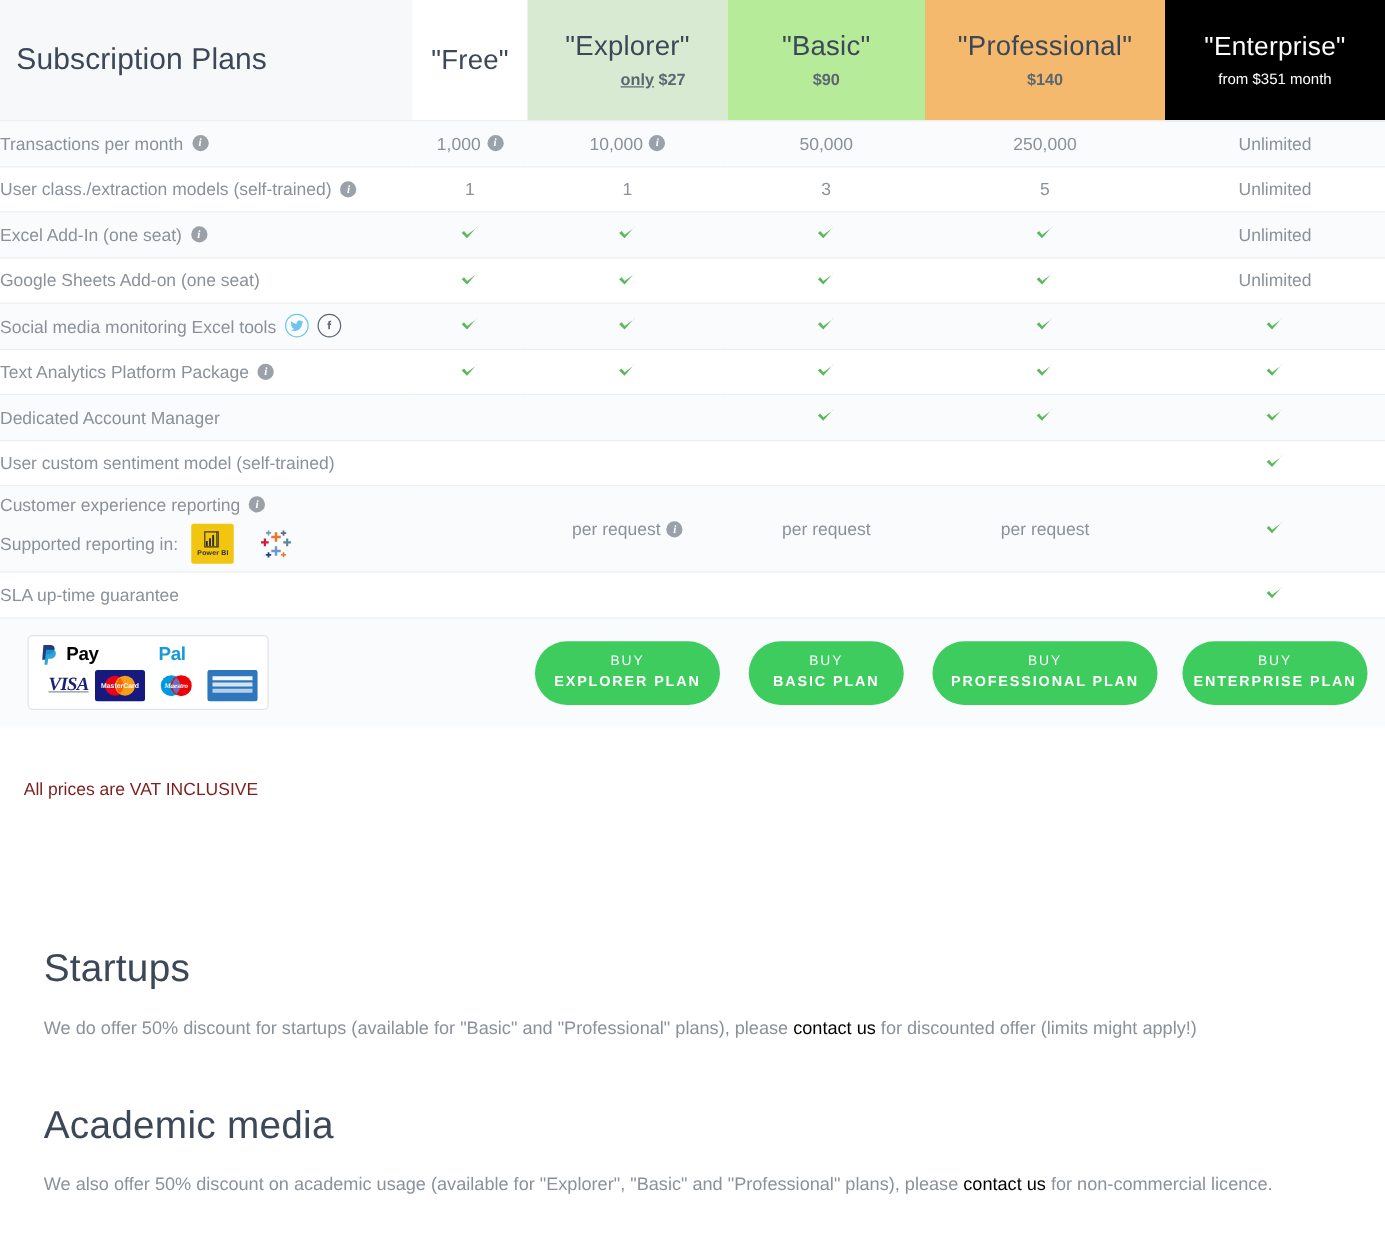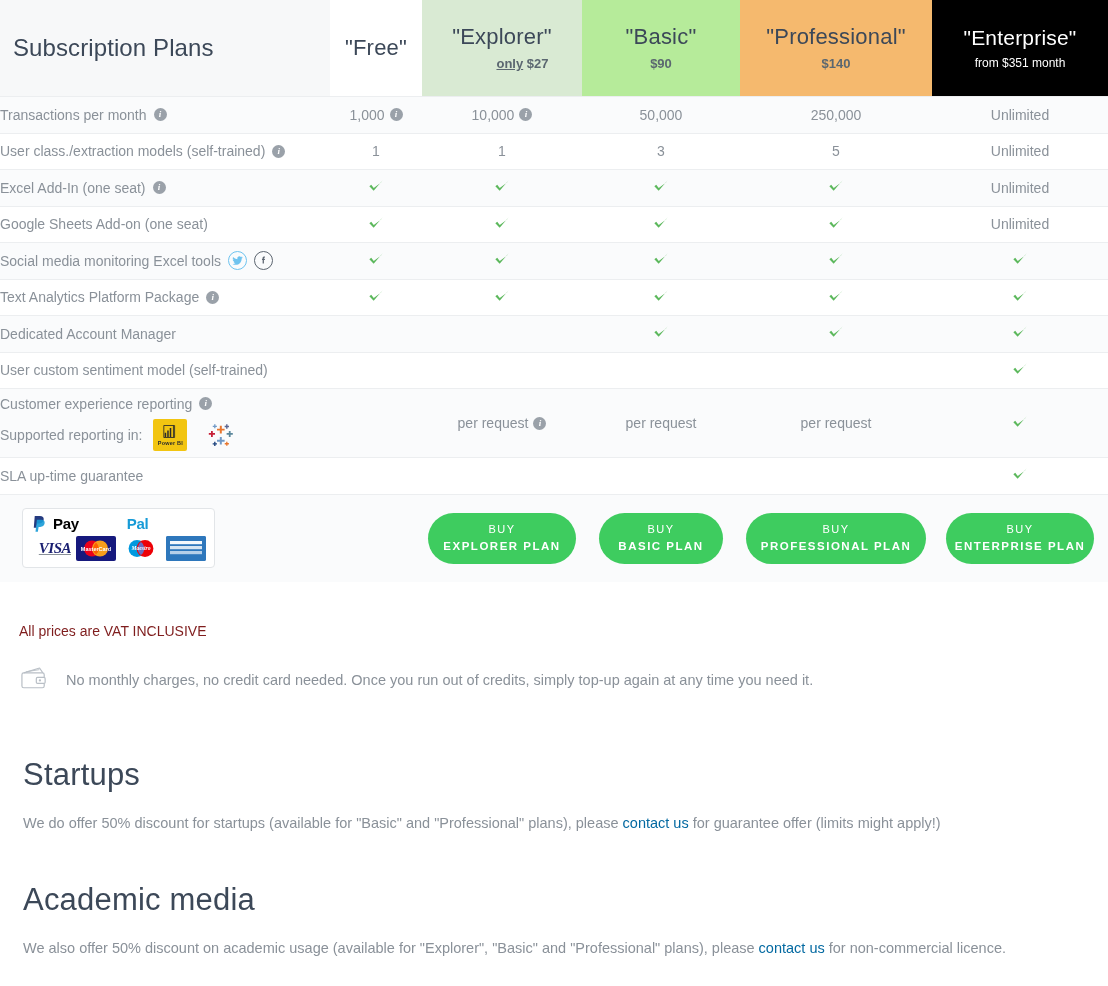--- a/index.html
+++ b/index.html
@@ -99,24 +99,24 @@
   .buybtn .l2 { font-size: 11.5px; font-weight: bold; letter-spacing: 1.5px; }
   .bb-exp { width: 148px; } .bb-bas { width: 124px; }
   .bb-pro { width: 180px; } .bb-ent { width: 148px; }
 
   
   .vatline { position: absolute; left: 19px; top: 623px; font-size: 14px; color: #7f1d1d; }
   .creditline { position: absolute; left: 19px; top: 665px; display: flex;
                 align-items: center; gap: 17px; }
   .creditline .txt { font-size: 14.5px; color: #8a9199; }
 
-  .sec { position: absolute; left: 23px; }
+  .sec { position: absolute; left: 35px; }
   .sec h2 { margin: 0; font-size: 31px; font-weight: 400; color: #3c4858; letter-spacing: .2px; }
   .sec p { margin: 0; font-size: 14.5px; color: #8a9199; }
-  .sec a { color: #0369a1; text-decoration: none; }
+  .sec a { color: #000000; text-decoration: none; }
   .sec-startups { top: 757px; }
   .sec-startups p { margin-top: 22px; }
   .sec-academic { top: 882px; }
   .sec-academic p { margin-top: 22px; }
 </style>
 </head>
 <body>
 
 <div class="page">
 
@@ -489,37 +489,25 @@
             <span class="l1">BUY</span>
             <span class="l2">ENTERPRISE PLAN</span>
           </button>
         </td>
       </tr>
     </tbody>
   </table>
 
   <div class="vatline">All prices are VAT INCLUSIVE</div>
 
-  <div class="creditline">
-    <span>
-      <svg width="30" height="26" viewBox="0 0 32 28" aria-hidden="true">
-        <path d="M5 8.5 L22 3.2 L25.5 8.5" fill="none" stroke="#b9bfc6" stroke-width="1.2" stroke-linejoin="round"></path>
-        <path d="M7.5 7.3 L21.8 5.0" fill="none" stroke="#b9bfc6" stroke-width="1"></path>
-        <rect x="3" y="8.5" width="24" height="16" rx="2" fill="none" stroke="#b9bfc6" stroke-width="1.3"></rect>
-        <rect x="18.5" y="13.4" width="9.5" height="6.4" rx="1.3" fill="#ffffff" stroke="#b9bfc6" stroke-width="1.3"></rect>
-        <circle cx="22.4" cy="16.6" r="1.25" fill="#b9bfc6"></circle>
-      </svg>
-    </span>
-    <span class="txt">No monthly charges, no credit card needed. Once you run out of credits, simply top-up again at any time you need it.</span>
-  </div>
 
   <div class="sec sec-startups">
     <h2>Startups</h2>
     <p>
-      <span>We do offer 50% discount for startups (available for "Basic" and "Professional" plans), please </span><a href="#">contact us</a><span> for guarantee offer (limits might apply!)</span>
+      <span>We do offer 50% discount for startups (available for "Basic" and "Professional" plans), please </span><a href="#">contact us</a><span> for discounted offer (limits might apply!)</span>
     </p>
   </div>
 
   <div class="sec sec-academic">
     <h2>Academic media</h2>
     <p>
       <span>We also offer 50% discount on academic usage (available for "Explorer", "Basic" and "Professional" plans), please </span><a href="#">contact us</a><span> for non-commercial licence.</span>
     </p>
   </div>
 

